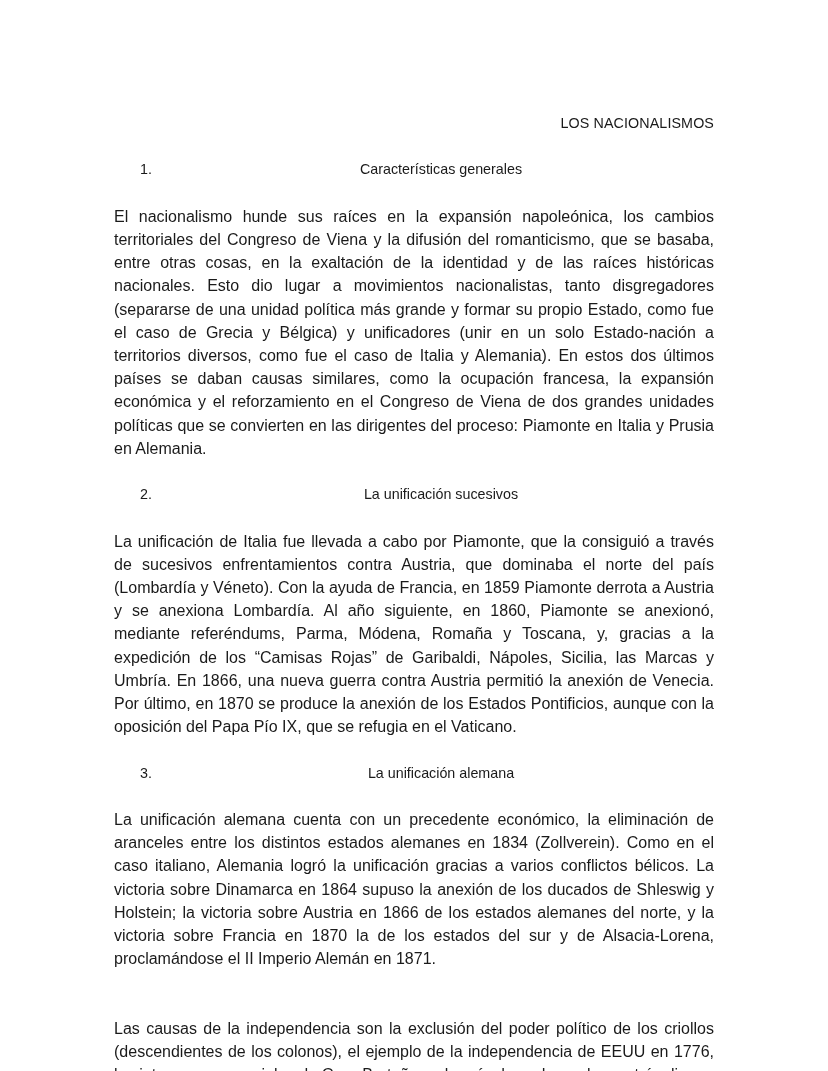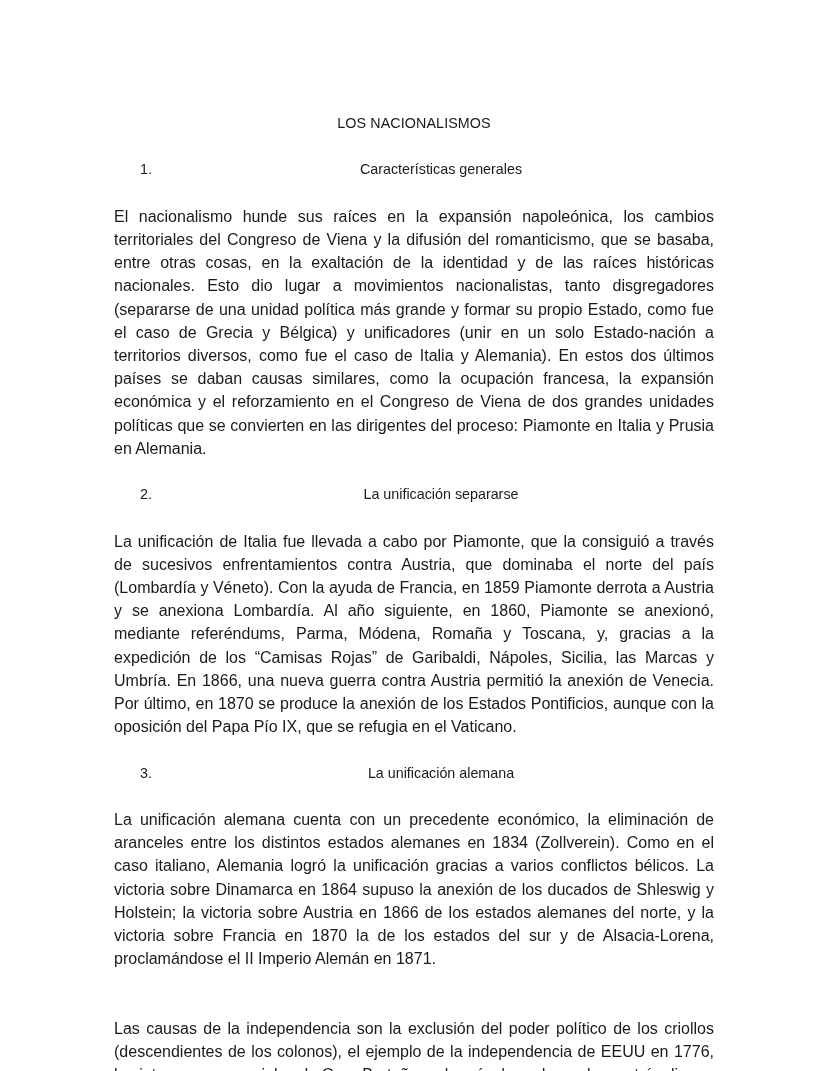--- a/index.html
+++ b/index.html
@@ -22,21 +22,21 @@
   }
   .content {
     position: absolute;
     left: 114px;
     top: 112px;
     width: 600px;
   }
   .doc-heading {
     font-size: 14.3px;
     line-height: 23.2px;
-    text-align: center;
+    text-align: right;
     margin: 0;
     letter-spacing: 0.1px;
     white-space: nowrap;
   }
   .list-item {
     font-size: 14.3px;
     line-height: 23.2px;
     margin: 0;
     padding-left: 26px;
     display: flex;
@@ -75,21 +75,21 @@
     </div>
 
     <div class="sp-1"></div>
 
     <div class="body-par">El nacionalismo hunde sus raíces en la expansión napoleónica, los cambios territoriales del Congreso de Viena y la difusión del romanticismo, que se basaba, entre otras cosas, en la exaltación de la identidad y de las raíces históricas nacionales. Esto dio lugar a movimientos nacionalistas, tanto disgregadores (separarse de una unidad política más grande y formar su propio Estado, como fue el caso de Grecia y Bélgica) y unificadores (unir en un solo Estado-nación a territorios diversos, como fue el caso de Italia y Alemania). En estos dos últimos países se daban causas similares, como la ocupación francesa, la expansión económica y el reforzamiento en el Congreso de Viena de dos grandes unidades políticas que se convierten en las dirigentes del proceso: Piamonte en Italia y Prusia en Alemania.</div>
 
     <div class="sp-1"></div>
 
     <div class="list-item">
       <span class="list-num">2.</span>
-      <span class="list-text">La unificación separarse</span>
+      <span class="list-text">La unificación sucesivos</span>
     </div>
 
     <div class="sp-1"></div>
 
     <div class="body-par">La unificación de Italia fue llevada a cabo por Piamonte, que la consiguió a través de sucesivos enfrentamientos contra Austria, que dominaba el norte del país (Lombardía y Véneto). Con la ayuda de Francia, en 1859 Piamonte derrota a Austria y se anexiona Lombardía. Al año siguiente, en 1860, Piamonte se anexionó, mediante referéndums, Parma, Módena, Romaña y Toscana, y, gracias a la expedición de los “Camisas Rojas” de Garibaldi, Nápoles, Sicilia, las Marcas y Umbría. En 1866, una nueva guerra contra Austria permitió la anexión de Venecia. Por último, en 1870 se produce la anexión de los Estados Pontificios, aunque con la oposición del Papa Pío IX, que se refugia en el Vaticano.</div>
 
     <div class="sp-1"></div>
 
     <div class="list-item">
       <span class="list-num">3.</span>

